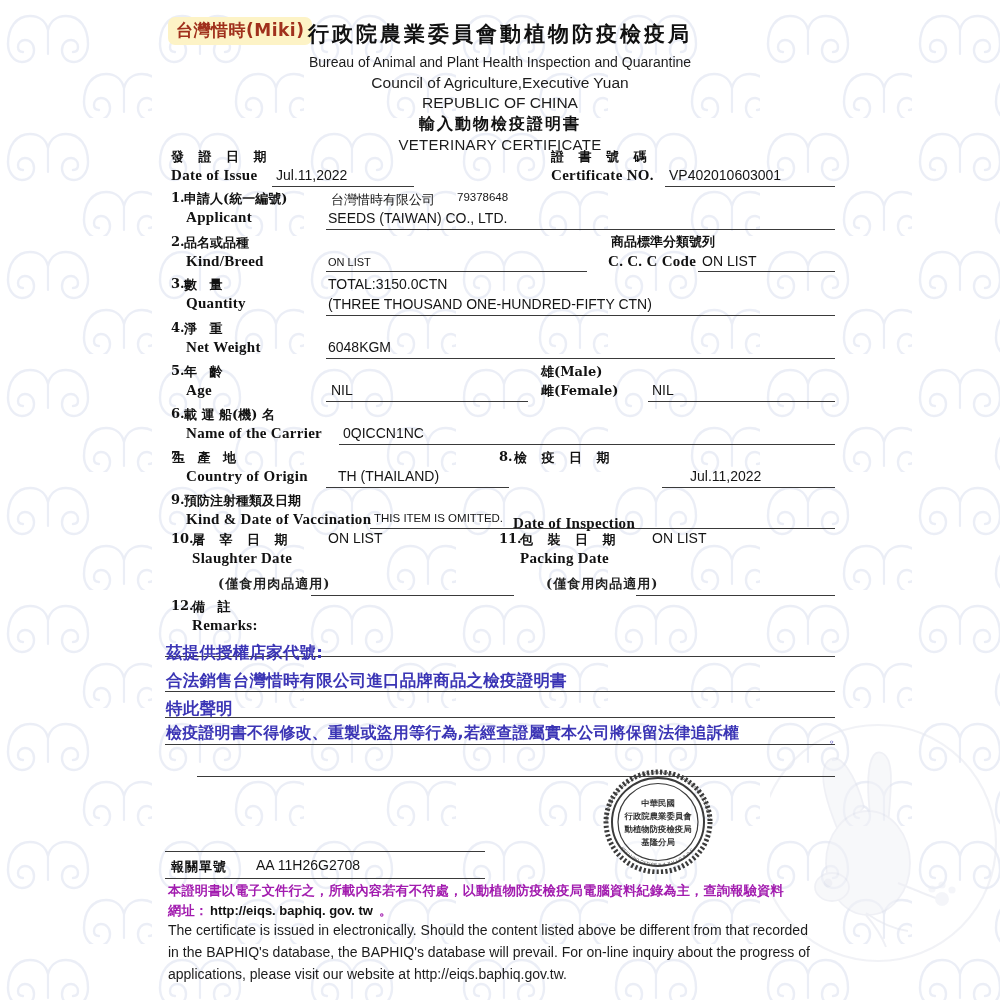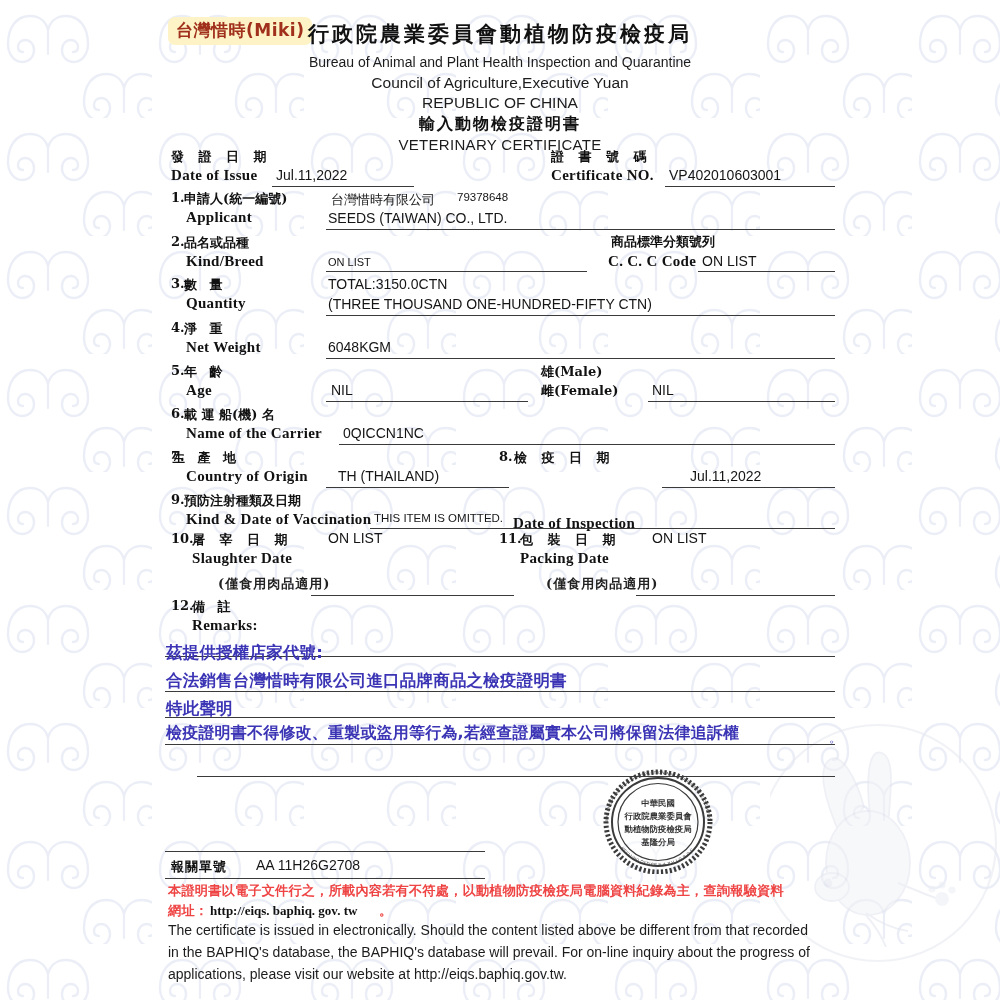--- a/index.html
+++ b/index.html
@@ -63,22 +63,22 @@
 
   
   .blue{
     font-family:"DejaVu Sans", sans-serif;
     font-size:16.5px;font-weight:700;color:#3b35b5;
     letter-spacing:.2px;
   }
   .blue-dot{font-family:"DejaVu Sans", sans-serif;font-size:13px;color:#3b35b5;}
 
   
-  .foot-cn{font-family:"DejaVu Serif", serif;font-weight:700;font-size:13.2px;color:#ef4444;letter-spacing:.2px;}
-  .foot-url{font-family:Liberation Serif, serif;font-weight:700;font-size:13px;color:#111;}
+  .foot-cn{font-family:"DejaVu Serif", serif;font-weight:700;font-size:13.2px;color:#a21caf;letter-spacing:.2px;}
+  .foot-url{font-family:Liberation Sans, sans-serif;font-weight:700;font-size:13px;color:#111;}
   .foot-en{font-family:"Liberation Sans", sans-serif;font-size:14px;color:#1c1c1c;}
 </style>
 </head>
 <body>
 
 <div id="page">
 
   <svg id="wm-ram" viewBox="0 0 1000 1000" xmlns="http://www.w3.org/2000/svg">
     <defs>
       <g id="ramglyph">

